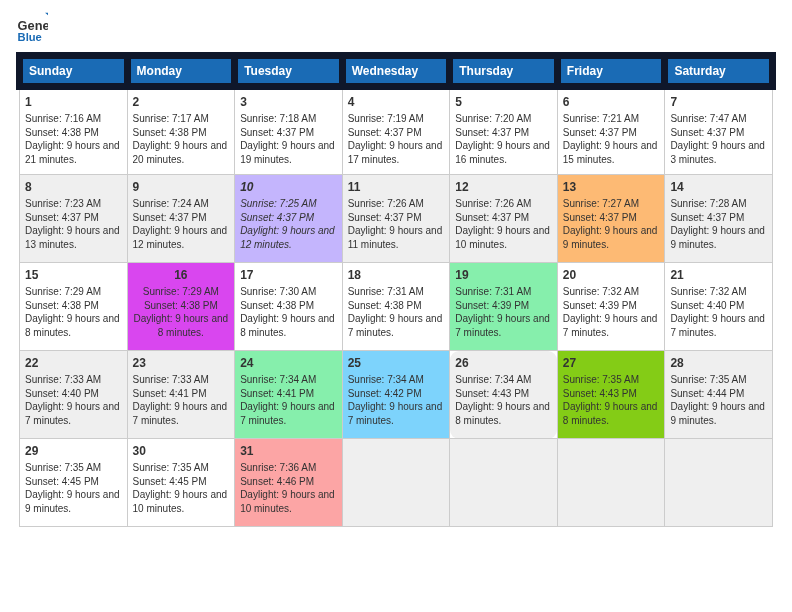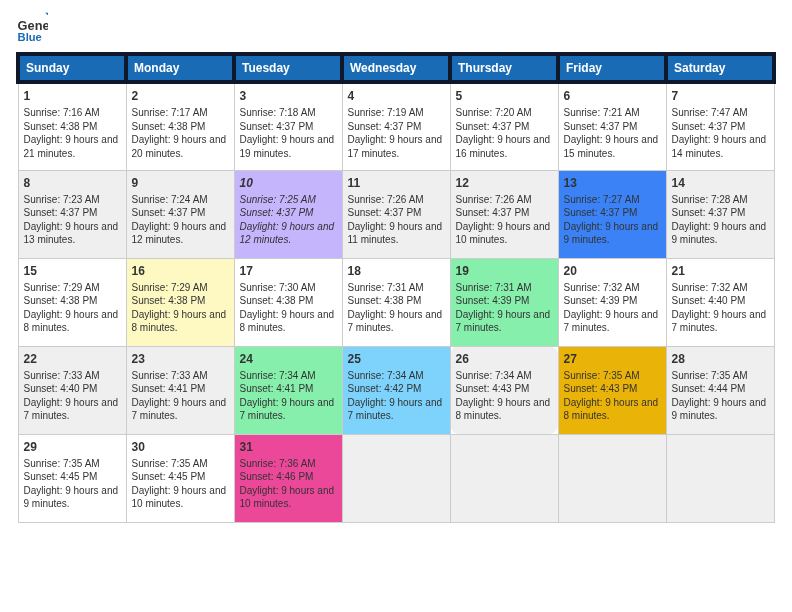--- a/index.html
+++ b/index.html
@@ -48,21 +48,21 @@
       border-collapse: collapse;
       font-size: 10.5px;
     }
     .calendar thead tr th {
       background: #1a6bb5;
       color: #fff;
       font-weight: bold;
       font-size: 12px;
       padding: 5px 6px;
       text-align: left;
-      border: 4px solid #0f172a;
+      border: 7px solid #0f172a;
     }
     .calendar tbody tr td {
       vertical-align: top;
       padding: 4px 5px;
       border: 1px solid #ccc;
       width: calc(100% / 7);
       height: 88px;
       background: #fff;
       color: #333;
       font-size: 10px;
@@ -120,53 +120,53 @@
       </tr>
     </thead>
     <tbody id="calendar-body">
     <tr>
           <td style="background: rgb(255, 255, 255);"><span class="day-num">1</span><span>Sunrise: 7:16 AM</span><br><span>Sunset: 4:38 PM</span><br><span>Daylight: 9 hours and 21 minutes.</span></td>
           <td style="background: rgb(255, 255, 255);"><span class="day-num">2</span><span>Sunrise: 7:17 AM</span><br><span>Sunset: 4:38 PM</span><br><span>Daylight: 9 hours and 20 minutes.</span></td>
           <td style="background: rgb(255, 255, 255);"><span class="day-num">3</span><span>Sunrise: 7:18 AM</span><br><span>Sunset: 4:37 PM</span><br><span>Daylight: 9 hours and 19 minutes.</span></td>
           <td style="background: rgb(255, 255, 255);"><span class="day-num">4</span><span>Sunrise: 7:19 AM</span><br><span>Sunset: 4:37 PM</span><br><span>Daylight: 9 hours and 17 minutes.</span></td>
           <td style="background: rgb(255, 255, 255);"><span class="day-num">5</span><span>Sunrise: 7:20 AM</span><br><span>Sunset: 4:37 PM</span><br><span>Daylight: 9 hours and 16 minutes.</span></td>
           <td style="background: rgb(255, 255, 255);"><span class="day-num">6</span><span>Sunrise: 7:21 AM</span><br><span>Sunset: 4:37 PM</span><br><span>Daylight: 9 hours and 15 minutes.</span></td>
-          <td style="background: rgb(255, 255, 255);"><span class="day-num">7</span><span>Sunrise: 7:47 AM</span><br><span>Sunset: 4:37 PM</span><br><span>Daylight: 9 hours and 14 minutes.</span></td>
+          <td style="background: rgb(255, 255, 255);"><span class="day-num">7</span><span>Sunrise: 7:47 AM</span><br><span>Sunset: 4:37 PM</span><br><span>Daylight: 9 hours and 3 minutes.</span></td>
         </tr>
         <tr>
           <td style="background: rgb(239, 239, 239);"><span class="day-num">8</span><span>Sunrise: 7:23 AM</span><br><span>Sunset: 4:37 PM</span><br><span>Daylight: 9 hours and 13 minutes.</span></td>
           <td style="background: rgb(239, 239, 239);"><span class="day-num">9</span><span>Sunrise: 7:24 AM</span><br><span>Sunset: 4:37 PM</span><br><span>Daylight: 9 hours and 12 minutes.</span></td>
           <td style="background: #c4b5fd; font-style: italic;"><span class="day-num">10</span><span>Sunrise: 7:25 AM</span><br><span>Sunset: 4:37 PM</span><br><span>Daylight: 9 hours and 12 minutes.</span></td>
           <td style="background: rgb(239, 239, 239);"><span class="day-num">11</span><span>Sunrise: 7:26 AM</span><br><span>Sunset: 4:37 PM</span><br><span>Daylight: 9 hours and 11 minutes.</span></td>
           <td style="background: rgb(239, 239, 239);"><span class="day-num">12</span><span>Sunrise: 7:26 AM</span><br><span>Sunset: 4:37 PM</span><br><span>Daylight: 9 hours and 10 minutes.</span></td>
-          <td style="background: #3b82f6;"><span class="day-num">13</span><span>Sunrise: 7:27 AM</span><br><span>Sunset: 4:37 PM</span><br><span>Daylight: 9 hours and 9 minutes.</span></td>
+          <td style="background: #fdba74;"><span class="day-num">13</span><span>Sunrise: 7:27 AM</span><br><span>Sunset: 4:37 PM</span><br><span>Daylight: 9 hours and 9 minutes.</span></td>
           <td style="background: rgb(239, 239, 239);"><span class="day-num">14</span><span>Sunrise: 7:28 AM</span><br><span>Sunset: 4:37 PM</span><br><span>Daylight: 9 hours and 9 minutes.</span></td>
         </tr>
         <tr>
           <td style="background: rgb(255, 255, 255);"><span class="day-num">15</span><span>Sunrise: 7:29 AM</span><br><span>Sunset: 4:38 PM</span><br><span>Daylight: 9 hours and 8 minutes.</span></td>
-          <td style="background: #fef9c3;"><span class="day-num">16</span><span>Sunrise: 7:29 AM</span><br><span>Sunset: 4:38 PM</span><br><span>Daylight: 9 hours and 8 minutes.</span></td>
+          <td style="background: #d946ef; text-align: center;"><span class="day-num">16</span><span>Sunrise: 7:29 AM</span><br><span>Sunset: 4:38 PM</span><br><span>Daylight: 9 hours and 8 minutes.</span></td>
           <td style="background: rgb(255, 255, 255);"><span class="day-num">17</span><span>Sunrise: 7:30 AM</span><br><span>Sunset: 4:38 PM</span><br><span>Daylight: 9 hours and 8 minutes.</span></td>
           <td style="background: rgb(255, 255, 255);"><span class="day-num">18</span><span>Sunrise: 7:31 AM</span><br><span>Sunset: 4:38 PM</span><br><span>Daylight: 9 hours and 7 minutes.</span></td>
           <td style="background: #86efac;"><span class="day-num">19</span><span>Sunrise: 7:31 AM</span><br><span>Sunset: 4:39 PM</span><br><span>Daylight: 9 hours and 7 minutes.</span></td>
           <td style="background: rgb(255, 255, 255);"><span class="day-num">20</span><span>Sunrise: 7:32 AM</span><br><span>Sunset: 4:39 PM</span><br><span>Daylight: 9 hours and 7 minutes.</span></td>
           <td style="background: rgb(255, 255, 255);"><span class="day-num">21</span><span>Sunrise: 7:32 AM</span><br><span>Sunset: 4:40 PM</span><br><span>Daylight: 9 hours and 7 minutes.</span></td>
         </tr>
         <tr>
           <td style="background: rgb(239, 239, 239);"><span class="day-num">22</span><span>Sunrise: 7:33 AM</span><br><span>Sunset: 4:40 PM</span><br><span>Daylight: 9 hours and 7 minutes.</span></td>
           <td style="background: rgb(239, 239, 239);"><span class="day-num">23</span><span>Sunrise: 7:33 AM</span><br><span>Sunset: 4:41 PM</span><br><span>Daylight: 9 hours and 7 minutes.</span></td>
           <td style="background: #86efac;"><span class="day-num">24</span><span>Sunrise: 7:34 AM</span><br><span>Sunset: 4:41 PM</span><br><span>Daylight: 9 hours and 7 minutes.</span></td>
           <td style="background: #7dd3fc;"><span class="day-num">25</span><span>Sunrise: 7:34 AM</span><br><span>Sunset: 4:42 PM</span><br><span>Daylight: 9 hours and 7 minutes.</span></td>
           <td style="background: rgb(239, 239, 239); border-radius: 9px;"><span class="day-num">26</span><span>Sunrise: 7:34 AM</span><br><span>Sunset: 4:43 PM</span><br><span>Daylight: 9 hours and 8 minutes.</span></td>
-          <td style="background: #eab308; margin-left: 16px;"><span class="day-num">27</span><span>Sunrise: 7:35 AM</span><br><span>Sunset: 4:43 PM</span><br><span>Daylight: 9 hours and 8 minutes.</span></td>
+          <td style="background: #84cc16; margin-left: 16px;"><span class="day-num">27</span><span>Sunrise: 7:35 AM</span><br><span>Sunset: 4:43 PM</span><br><span>Daylight: 9 hours and 8 minutes.</span></td>
           <td style="background: rgb(239, 239, 239);"><span class="day-num">28</span><span>Sunrise: 7:35 AM</span><br><span>Sunset: 4:44 PM</span><br><span>Daylight: 9 hours and 9 minutes.</span></td>
         </tr>
         <tr>
           <td style="background: rgb(255, 255, 255);"><span class="day-num">29</span><span>Sunrise: 7:35 AM</span><br><span>Sunset: 4:45 PM</span><br><span>Daylight: 9 hours and 9 minutes.</span></td>
           <td style="background: rgb(255, 255, 255);"><span class="day-num">30</span><span>Sunrise: 7:35 AM</span><br><span>Sunset: 4:45 PM</span><br><span>Daylight: 9 hours and 10 minutes.</span></td>
-          <td style="background: #ec4899; margin-left: 47px;"><span class="day-num">31</span><span>Sunrise: 7:36 AM</span><br><span>Sunset: 4:46 PM</span><br><span>Daylight: 9 hours and 10 minutes.</span></td>
+          <td style="background: #fca5a5; margin-left: 47px;"><span class="day-num">31</span><span>Sunrise: 7:36 AM</span><br><span>Sunset: 4:46 PM</span><br><span>Daylight: 9 hours and 10 minutes.</span></td>
           <td class="empty" style="background: rgb(239, 239, 239);"></td>
           <td class="empty" style="background: rgb(239, 239, 239);"></td>
           <td class="empty" style="background: rgb(239, 239, 239);"></td>
           <td class="empty" style="background: rgb(239, 239, 239);"></td>
         </tr>
       </tbody>
   </table>
 </div>
 
 </body></html>

